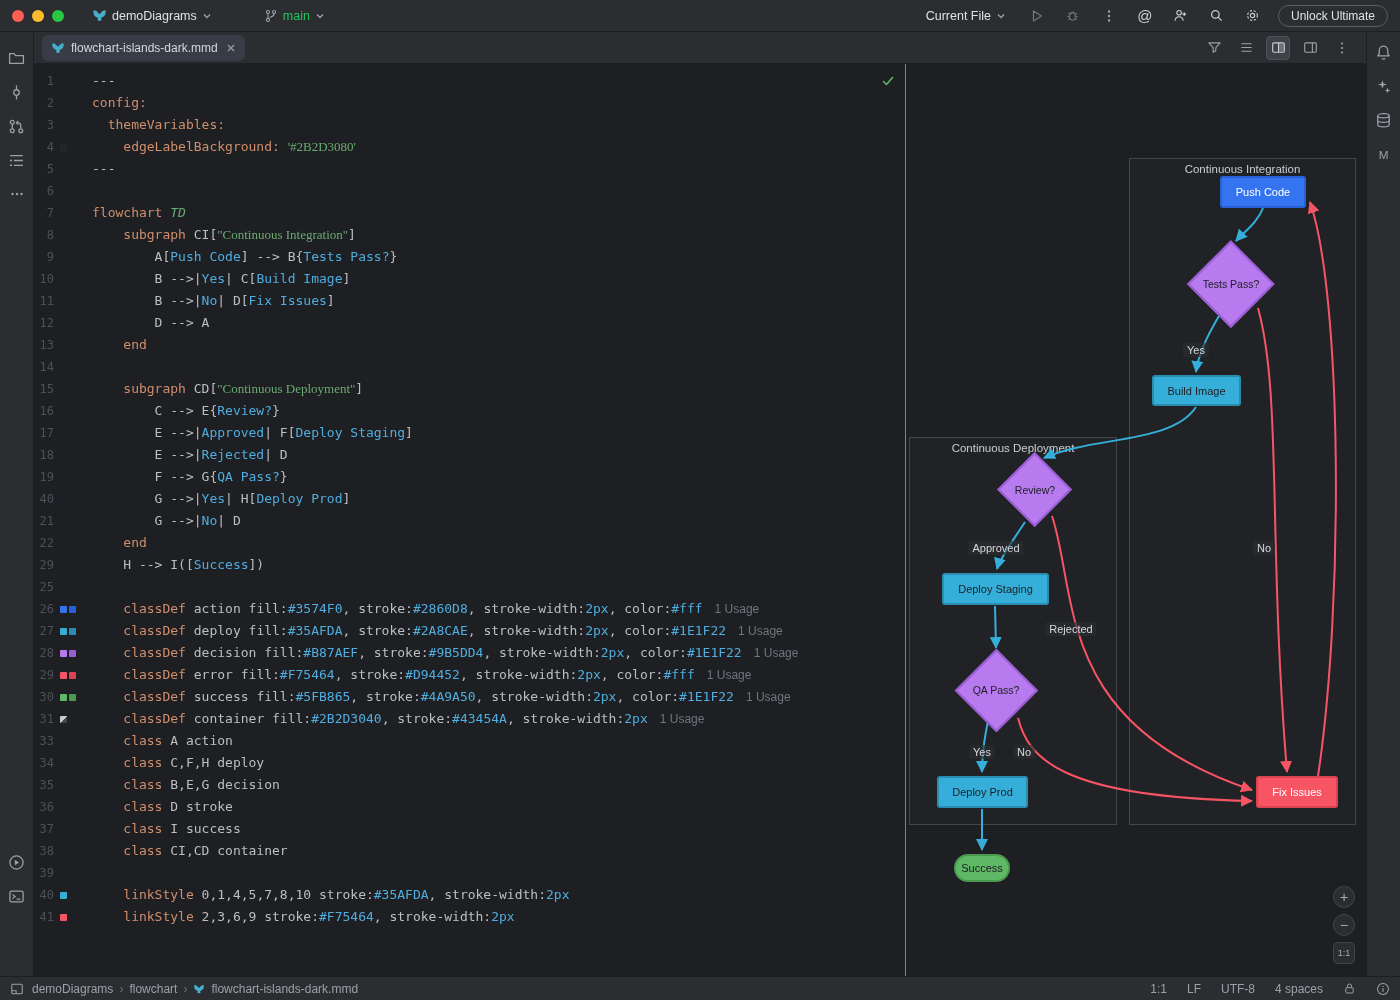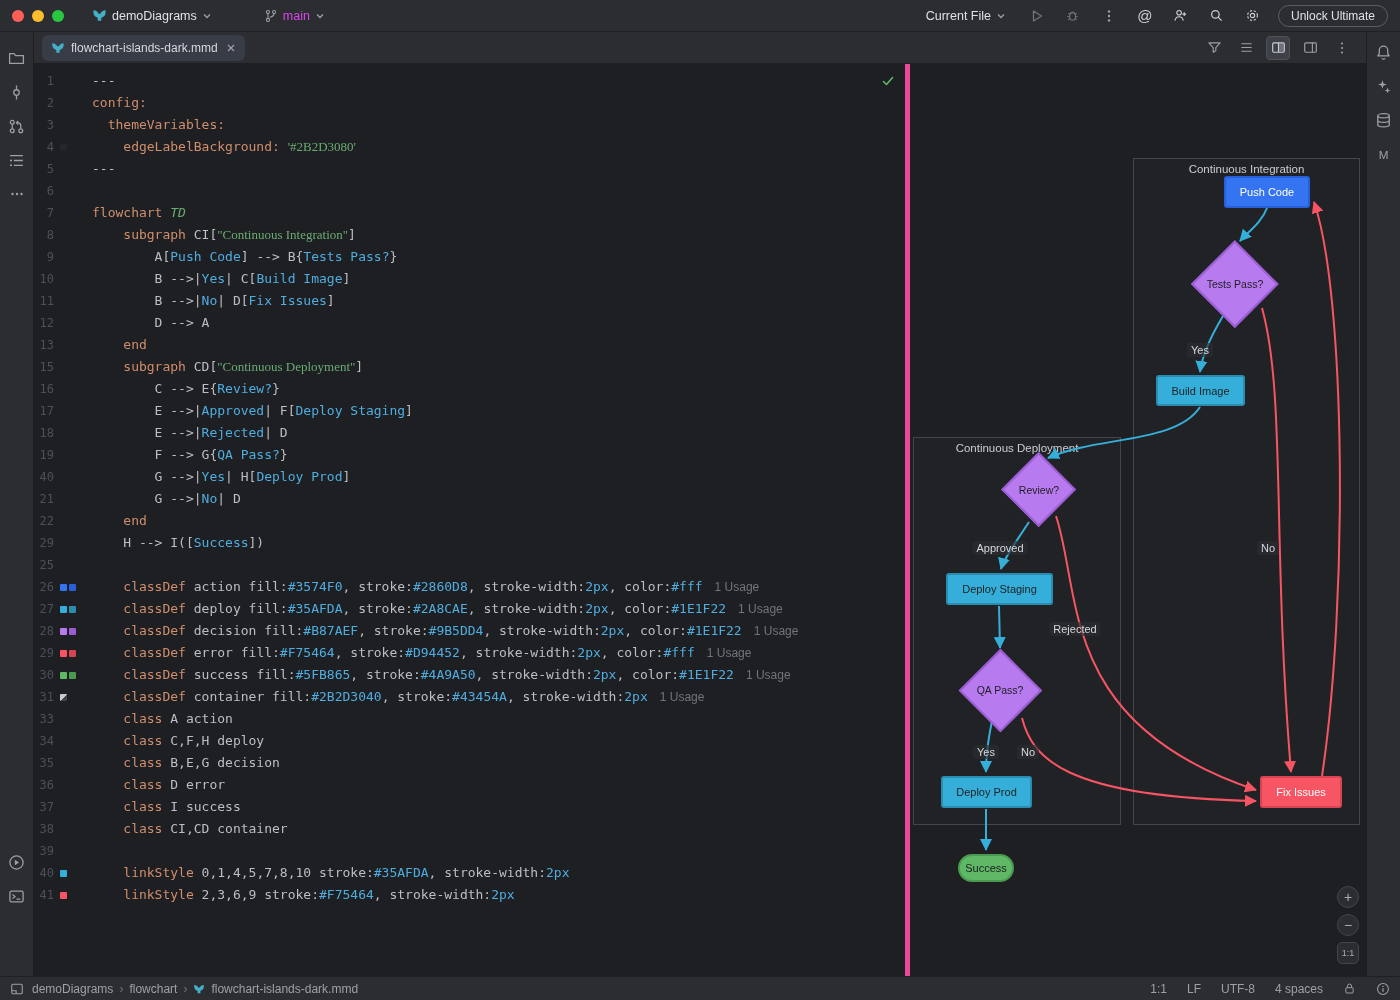--- a/index.html
+++ b/index.html
@@ -8,21 +8,21 @@
   .app { position:relative; width:1400px; height:1000px; background:#1E1F22; }
 
   
   .titlebar { position:absolute; left:0; top:0; width:100%; height:32px; background:#2B2D30;
               border-bottom:1px solid #1E1F22; display:flex; align-items:center; padding:0 12px; }
   .traffic { display:flex; gap:8px; align-items:center; }
   .tl { width:12px; height:12px; border-radius:50%; }
   .tl.red { background:#FF5F57; } .tl.yellow { background:#FEBC2E; } .tl.green { background:#28C840; }
   .tb-widget { display:flex; align-items:center; gap:5px; font-size:12.5px; color:#DFE1E5; padding:3px 6px; border-radius:4px; }
   .tb-proj { margin-left:22px; }
-  .tb-branch { margin-left:40px; color:#d946ef;text-align:center; }
+  .tb-branch { margin-left:40px; color:#22c55e;text-align:center; }
   .tb-spacer { flex:1; }
   .tb-right { display:flex; align-items:center; gap:14px; }
   .tb-icon { width:22px; height:22px; display:flex; align-items:center; justify-content:center; }
   .chev { width:10px; height:10px; }
   .unlock { border:1px solid #5A5D63; border-radius:12px; padding:3px 12px; font-size:12px; color:#DFE1E5; background:transparent; }
   .at-glyph { font-size:15px; color:#CED0D6; }
 
   
   .stripe { position:absolute; top:32px; bottom:24px; width:34px; background:#2B2D30; display:flex; flex-direction:column; align-items:center; }
   .stripe-left { left:0; border-right:1px solid #1E1F22; padding-top:14px; }
@@ -50,21 +50,21 @@
   .code { white-space:pre; padding-left:16px; }
   .tk-d { color:#BCBEC4; }
   .tk-k { color:#CF8E6D; }
   .tk-s { color:#6AAB73;font-family:Liberation Serif, serif; }
   .tk-c { color:#4FADE0; }
   .tk-i { color:#6AAB73; font-style:italic; }
   .tk-u { color:#70757D; font-family:"Liberation Sans",sans-serif; font-size:12px; padding-left:12px; }
   .inspect-ok { position:absolute; right:10px; top:10px; }
 
   
-  .preview { position:absolute; left:905px; top:64px; width:461px; bottom:24px; background:#1E1F22; border-left:5px solid #ec4899; }
+  .preview { position:absolute; left:905px; top:64px; width:461px; bottom:24px; background:#1E1F22; border-left:1px solid #ec4899; }
   .edges { position:absolute; left:0; top:0; }
   .sg { position:absolute; border:1px solid #43454A; background:rgba(43,45,48,0.25); }
   .sg-label { position:absolute; top:4px; left:0; right:0; text-align:center; font-size:11.5px; color:#C9CCD3; }
   .node { position:absolute; display:flex; align-items:center; justify-content:center; font-size:11px; border-radius:3px; }
   .node.action { background:#3574F0; border:2px solid #2860D8; color:#fff; }
   .node.deploy { background:#35AFDA; border:2px solid #2A8CAE; color:#1E1F22; }
   .node.error  { background:#F75464; border:2px solid #D94452; color:#fff; }
   .node.stadium{ background:#5FB865; border:2px solid #4A9A50; color:#1E1F22; border-radius:15px; }
   .diamond { position:absolute; display:flex; align-items:center; justify-content:center; }
   .diamond::before { content:""; position:absolute; inset:15%; transform:rotate(45deg); background:#B87AEF; border:2px solid #9B5DD4; }
@@ -360,20 +360,25 @@
           <span class="ln">12</span>
           <span class="swz"></span>
           <span class="code"><span class="tk-d">        D --&gt; A</span></span>
         </div>
         <div class="line">
           <span class="ln">13</span>
           <span class="swz"></span>
           <span class="code"><span class="tk-d">    </span><span class="tk-k">end</span></span>
         </div>
         <div class="line">
+          <span class="ln">14</span>
+          <span class="swz"></span>
+          <span class="code"></span>
+        </div>
+        <div class="line">
           <span class="ln">15</span>
           <span class="swz"></span>
           <span class="code"><span class="tk-d">    </span><span class="tk-k">subgraph</span><span class="tk-d"> CD[</span><span class="tk-s">"Continuous Deployment"</span><span class="tk-d">]</span></span>
         </div>
         <div class="line">
           <span class="ln">16</span>
           <span class="swz"></span>
           <span class="code"><span class="tk-d">        C --&gt; E{</span><span class="tk-c">Review?</span><span class="tk-d">}</span></span>
         </div>
         <div class="line">
@@ -474,21 +479,21 @@
           <span class="code"><span class="tk-d">    </span><span class="tk-k">class</span><span class="tk-d"> C,F,H deploy</span></span>
         </div>
         <div class="line">
           <span class="ln">35</span>
           <span class="swz"></span>
           <span class="code"><span class="tk-d">    </span><span class="tk-k">class</span><span class="tk-d"> B,E,G decision</span></span>
         </div>
         <div class="line">
           <span class="ln">36</span>
           <span class="swz"></span>
-          <span class="code"><span class="tk-d">    </span><span class="tk-k">class</span><span class="tk-d"> D error</span></span>
+          <span class="code"><span class="tk-d">    </span><span class="tk-k">class</span><span class="tk-d"> D stroke</span></span>
         </div>
         <div class="line">
           <span class="ln">37</span>
           <span class="swz"></span>
           <span class="code"><span class="tk-d">    </span><span class="tk-k">class</span><span class="tk-d"> I success</span></span>
         </div>
         <div class="line">
           <span class="ln">38</span>
           <span class="swz"></span>
           <span class="code"><span class="tk-d">    </span><span class="tk-k">class</span><span class="tk-d"> CI,CD container</span></span>

